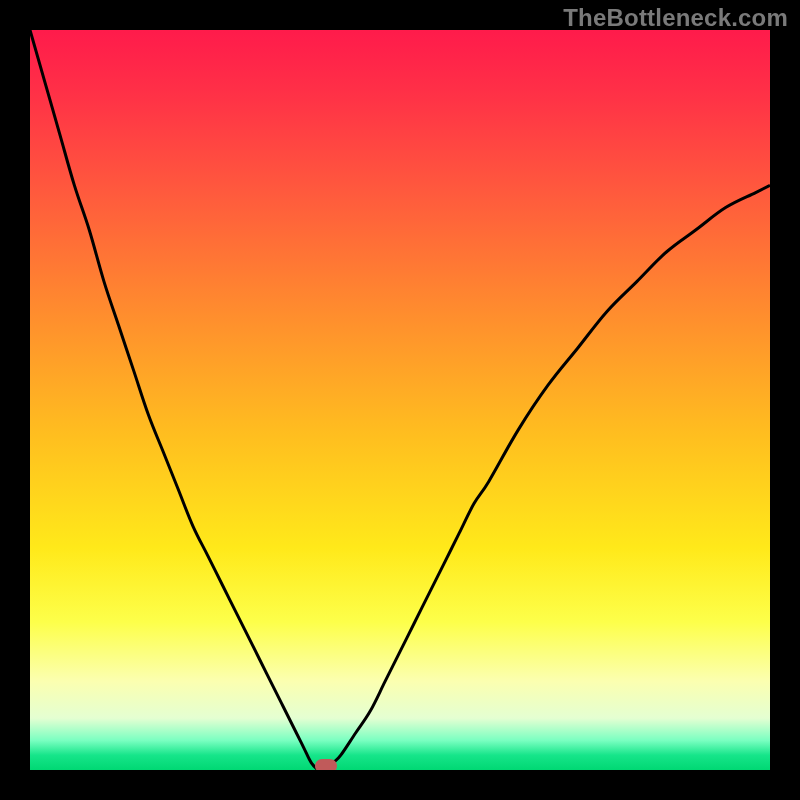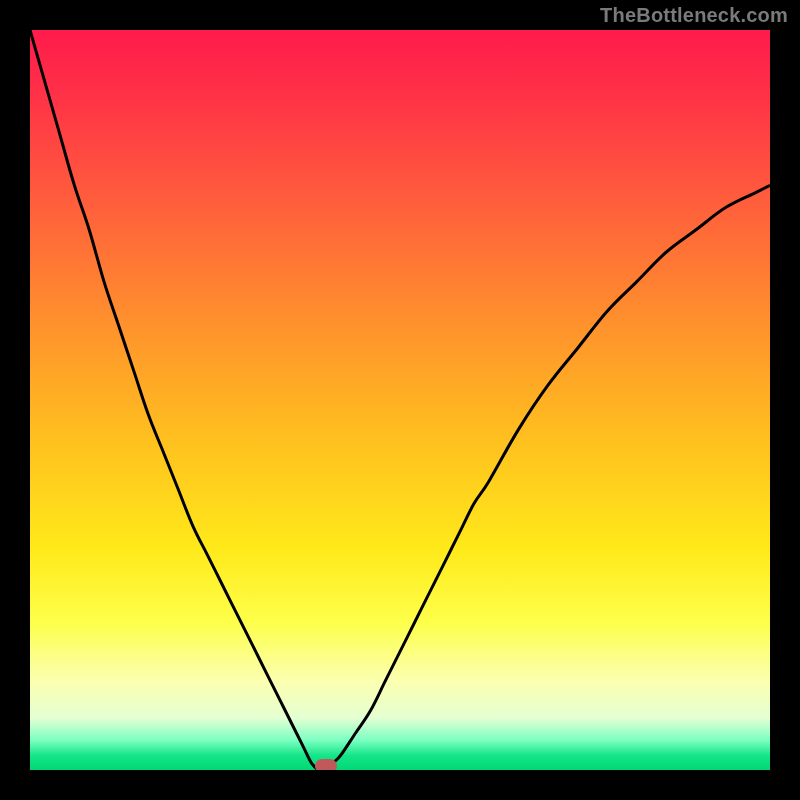--- a/index.html
+++ b/index.html
@@ -14,21 +14,21 @@
     position: relative;
     width: 800px;
     height: 800px;
     background: #000;
   }
   .watermark {
     position: absolute;
     top: 4px;
     right: 12px;
     color: #7a7a7a;
-    font-size: 20px;
+    font-size: 24px;
     font-weight: 600;
     letter-spacing: 0.2px;
     z-index: 10;
   }
   .plot-area {
     position: absolute;
     left: 30px;
     top: 30px;
     width: 740px;
     height: 740px;

